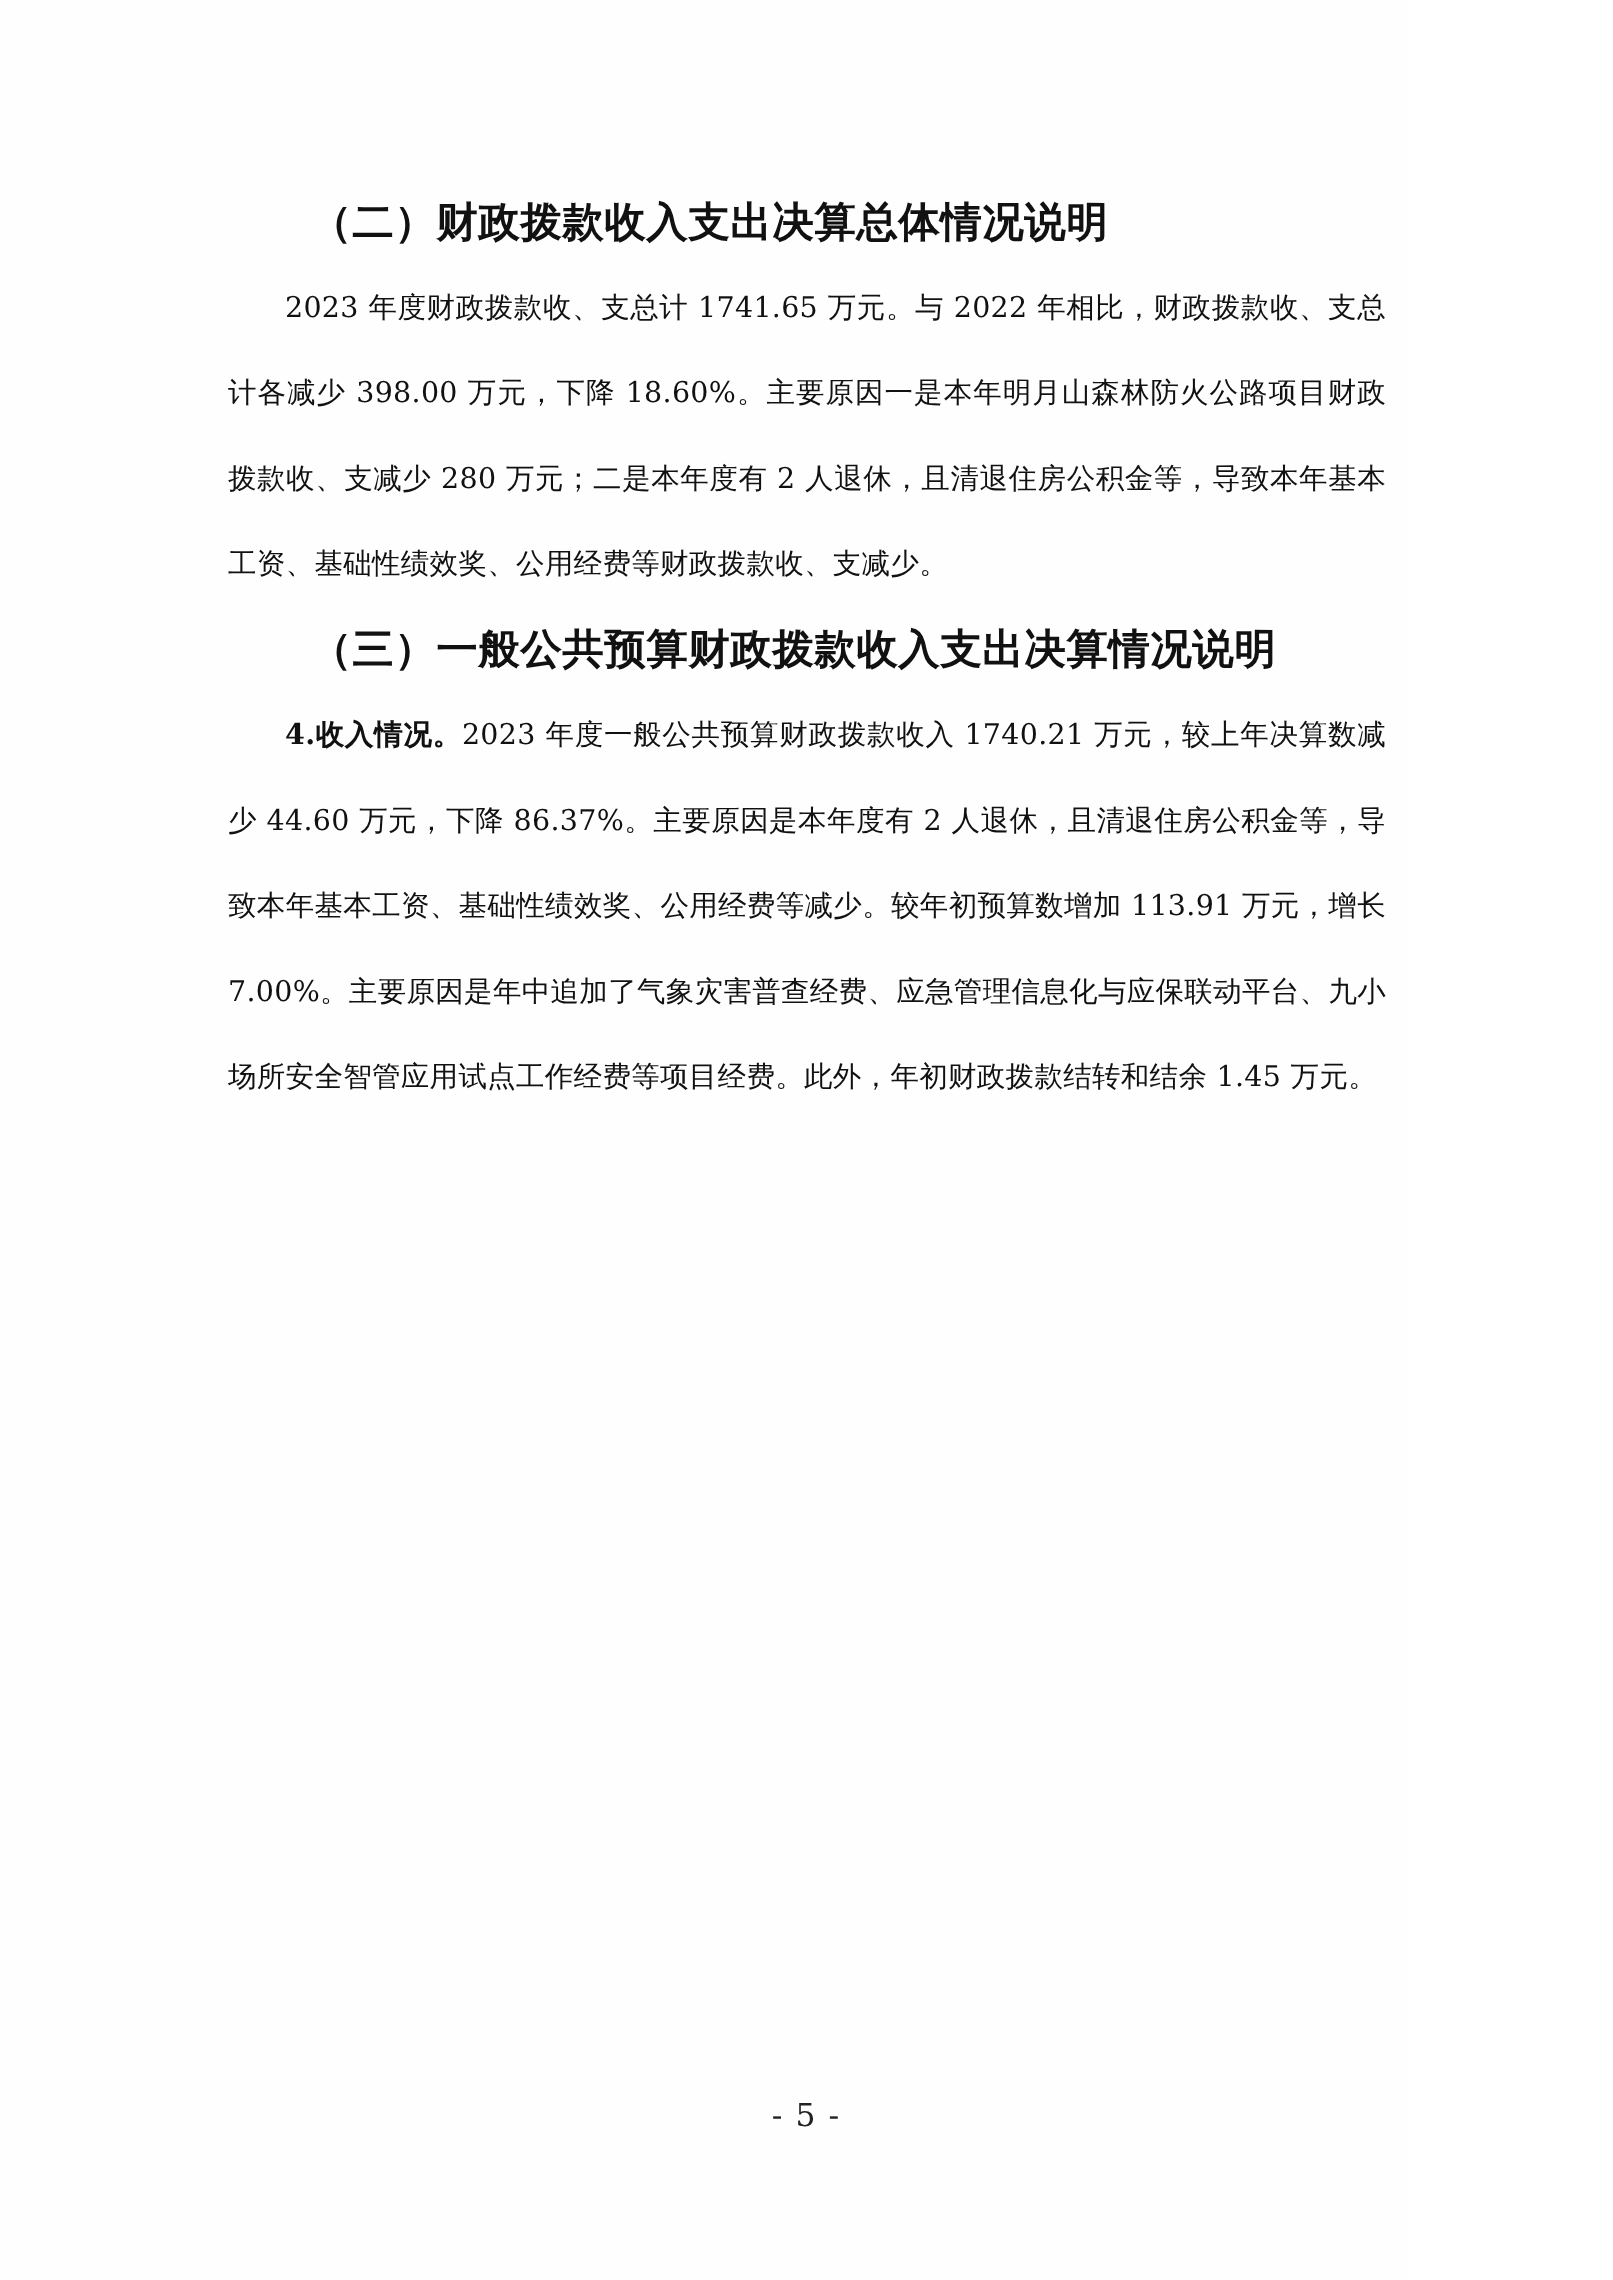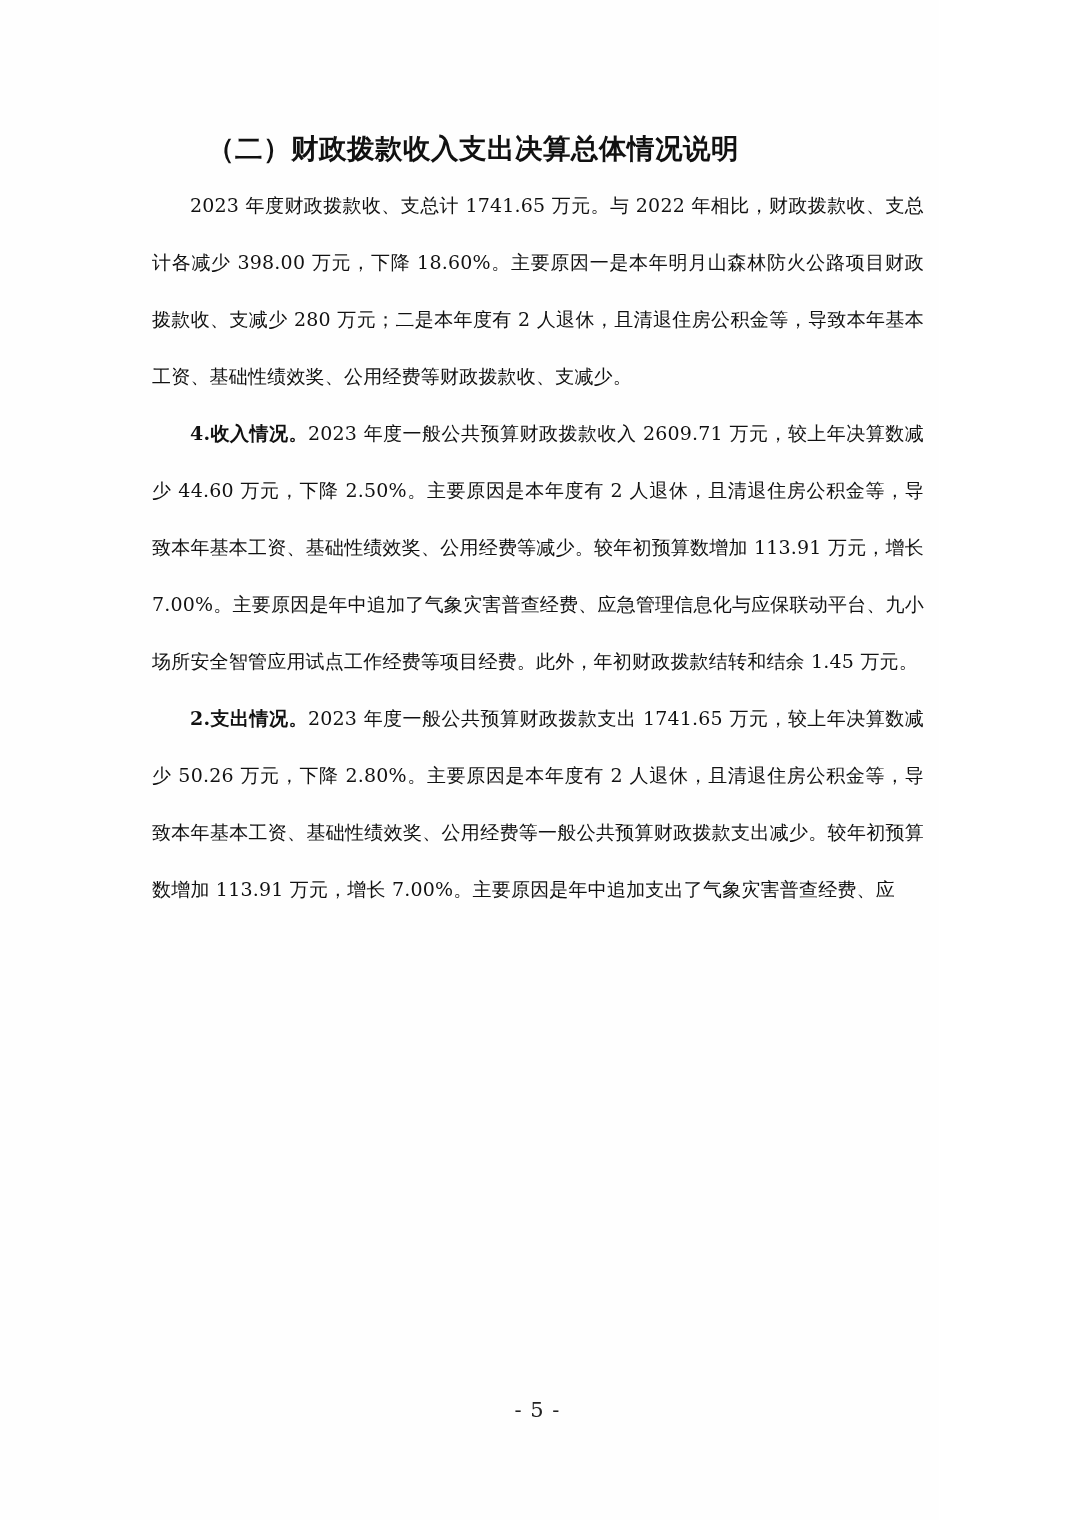--- a/index.html
+++ b/index.html
@@ -68,21 +68,21 @@
 </head>
 <body>
 
 <div class="page">
   <div class="content">
 
     <h2 class="heading">（二）财政拨款收入支出决算总体情况说明</h2>
 
     <p class="para indent">2023 年度财政拨款收、支总计 1741.65 万元。与 2022 年相比，财政拨款收、支总计各减少 398.00 万元，下降 18.60%。主要原因一是本年明月山森林防火公路项目财政拨款收、支减少 280 万元；二是本年度有 2 人退休，且清退住房公积金等，导致本年基本工资、基础性绩效奖、公用经费等财政拨款收、支减少。</p>
 
+    <h2 class="heading">（三）一般公共预算财政拨款收入支出决算情况说明</h2>
 
-    <p class="para indent"><span class="bold-lead">4.收入情况。</span><span>2023 年度一般公共预算财政拨款收入 2609.71 万元，较上年决算数减少 44.60 万元，下降 2.50%。主要原因是本年度有 2 人退休，且清退住房公积金等，导致本年基本工资、基础性绩效奖、公用经费等减少。较年初预算数增加 113.91 万元，增长 7.00%。主要原因是年中追加了气象灾害普查经费、应急管理信息化与应保联动平台、九小场所安全智管应用试点工作经费等项目经费。此外，年初财政拨款结转和结余 1.45 万元。</span></p>
+    <p class="para indent"><span class="bold-lead">4.收入情况。</span><span>2023 年度一般公共预算财政拨款收入 1740.21 万元，较上年决算数减少 44.60 万元，下降 86.37%。主要原因是本年度有 2 人退休，且清退住房公积金等，导致本年基本工资、基础性绩效奖、公用经费等减少。较年初预算数增加 113.91 万元，增长 7.00%。主要原因是年中追加了气象灾害普查经费、应急管理信息化与应保联动平台、九小场所安全智管应用试点工作经费等项目经费。此外，年初财政拨款结转和结余 1.45 万元。</span></p>
 
-    <p class="para indent"><span class="bold-lead">2.支出情况。</span><span>2023 年度一般公共预算财政拨款支出 1741.65 万元，较上年决算数减少 50.26 万元，下降 2.80%。主要原因是本年度有 2 人退休，且清退住房公积金等，导致本年基本工资、基础性绩效奖、公用经费等一般公共预算财政拨款支出减少。较年初预算数增加 113.91 万元，增长 7.00%。主要原因是年中追加支出了气象灾害普查经费、应</span></p>
 
   </div>
 
   <div class="footer">- 5 -</div>
 </div>
 
 </body></html>

